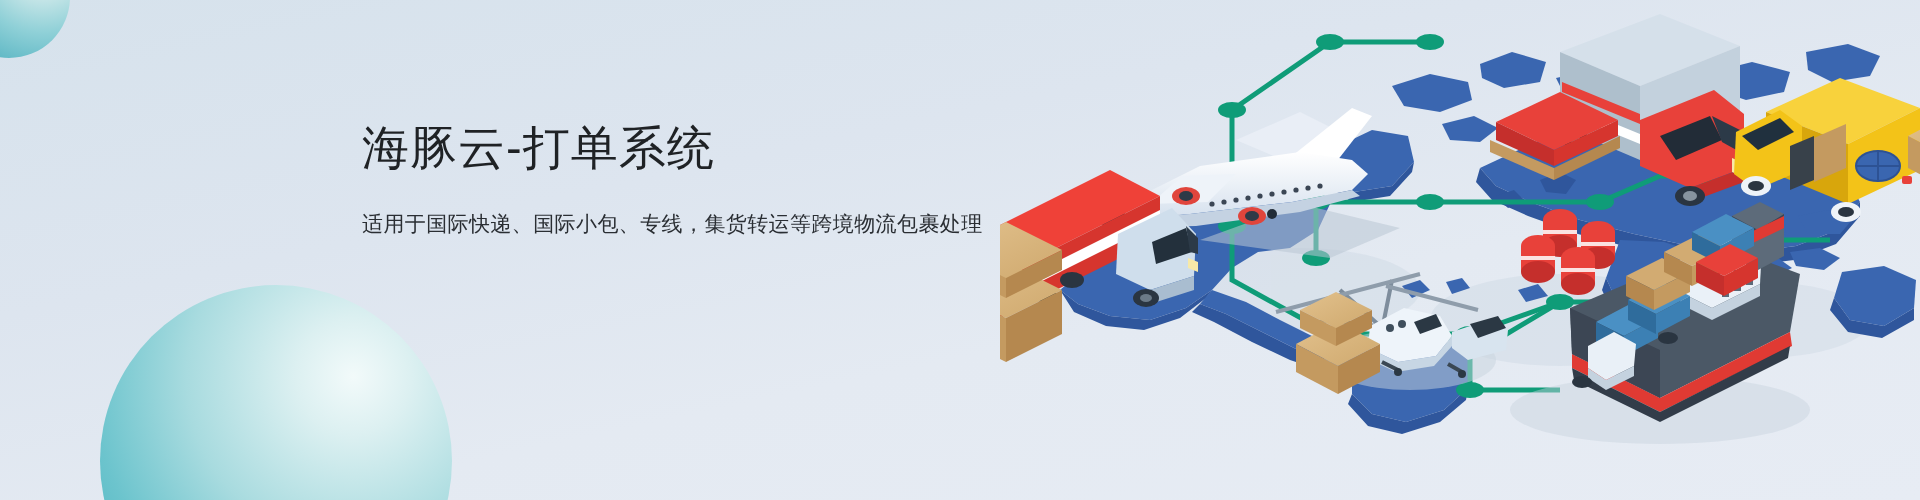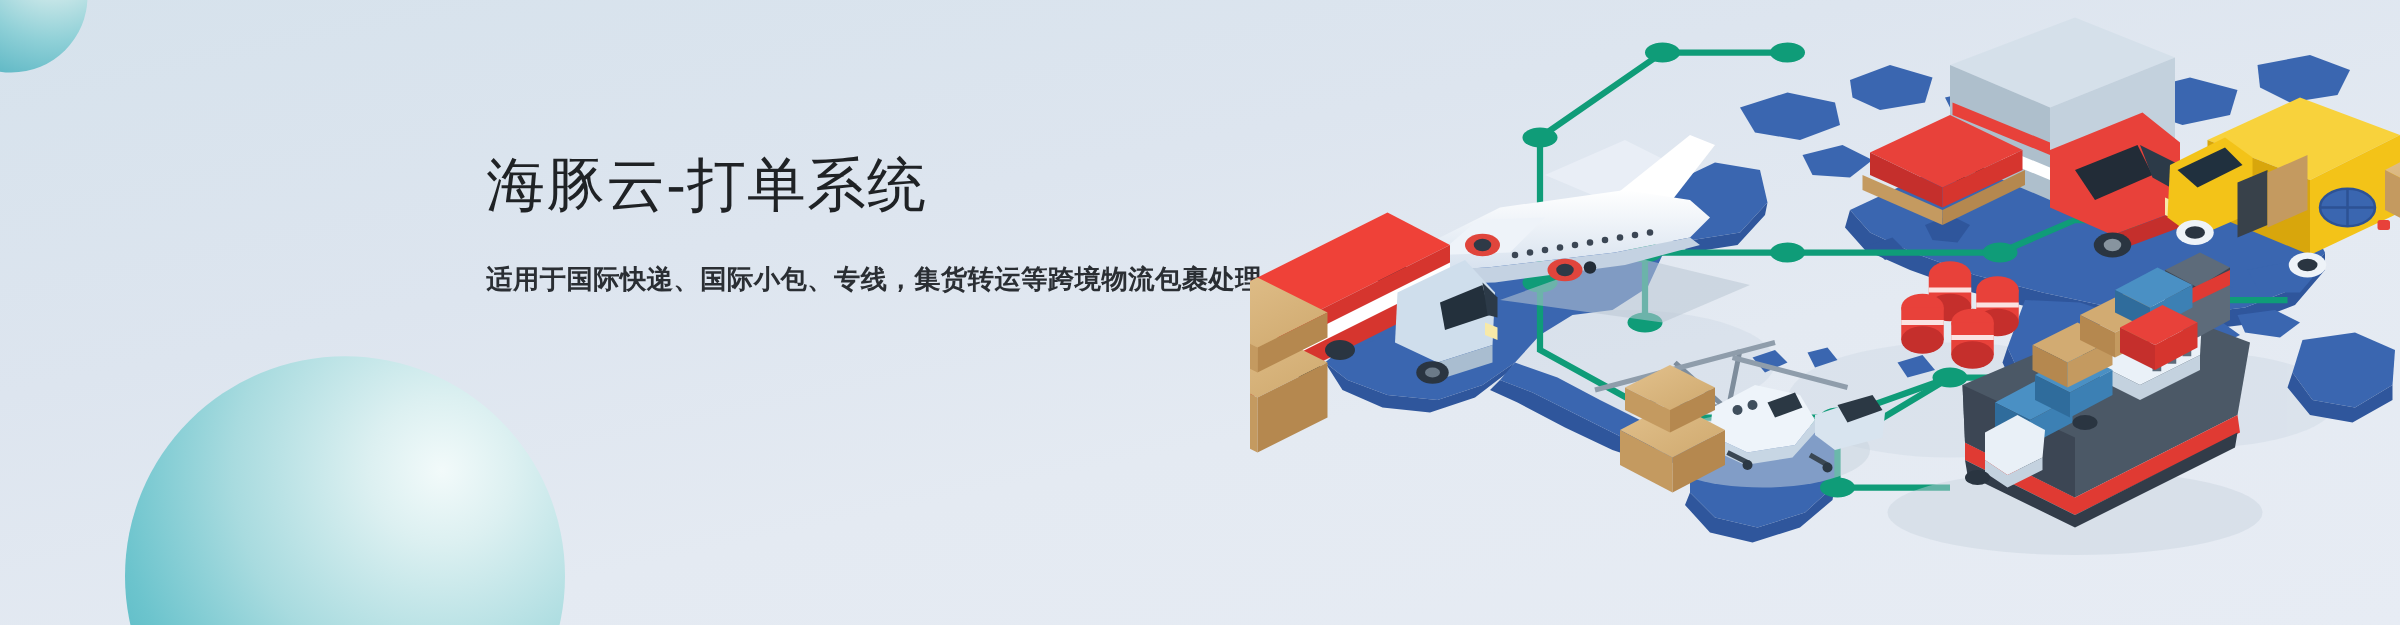--- a/index.html
+++ b/index.html
@@ -16,27 +16,27 @@
   .blob{position:absolute;border-radius:50%;pointer-events:none;}
   #blob-tl{
     left:-52px;top:-64px;width:122px;height:122px;
     background:radial-gradient(circle at 78% 22%,#eaf6f6 0%,#cfe9ea 22%,#8fd0d7 52%,#4fb0bf 88%);
   }
   #blob-bl{
     left:100px;top:285px;width:352px;height:352px;
     background:radial-gradient(circle at 72% 26%,#f2fafa 0%,#dcf0f1 16%,#a8dbdf 46%,#6cc4cd 72%,#3fadbb 100%);
   }
   
-  #text-block{position:absolute;left:389px;top:118px;width:620px;}
+  #text-block{position:absolute;left:362px;top:118px;width:620px;}
   #page-title{
     margin:0;font-size:47px;line-height:1.28;font-weight:400;
     color:#1f2225;letter-spacing:1px;white-space:nowrap;
   }
   #page-subtitle{
-    margin:30px 0 0 0;font-size:21px;line-height:1.5;font-weight:700;
+    margin:30px 0 0 0;font-size:21px;line-height:1.5;font-weight:400;
     color:#2a2e33;letter-spacing:.4px;white-space:nowrap;
   }
   
   #illustration{position:absolute;left:1000px;top:-10px;width:920px;height:510px;}
   #illustration svg{display:block;width:100%;height:100%;}
 </style>
 </head>
 <body>
 
 <div id="banner">

